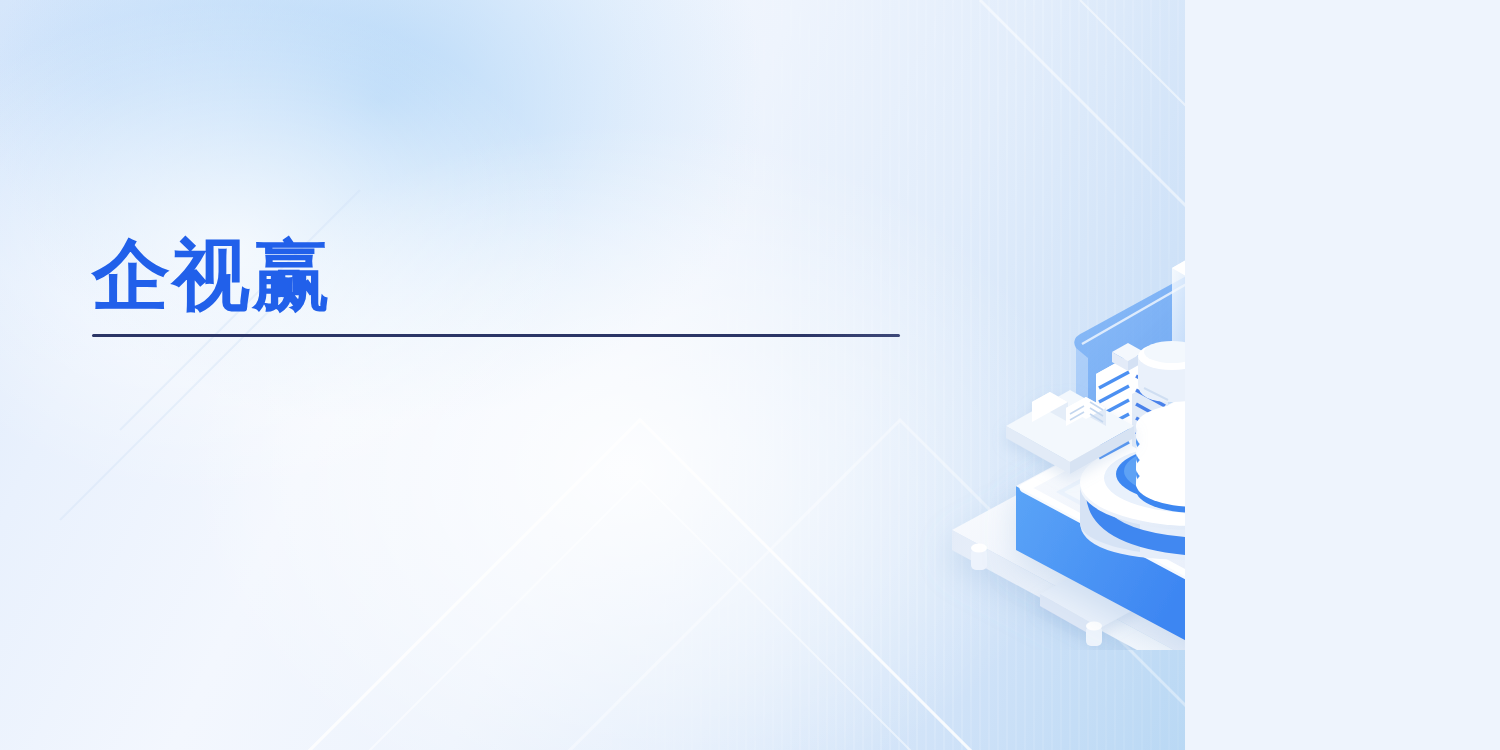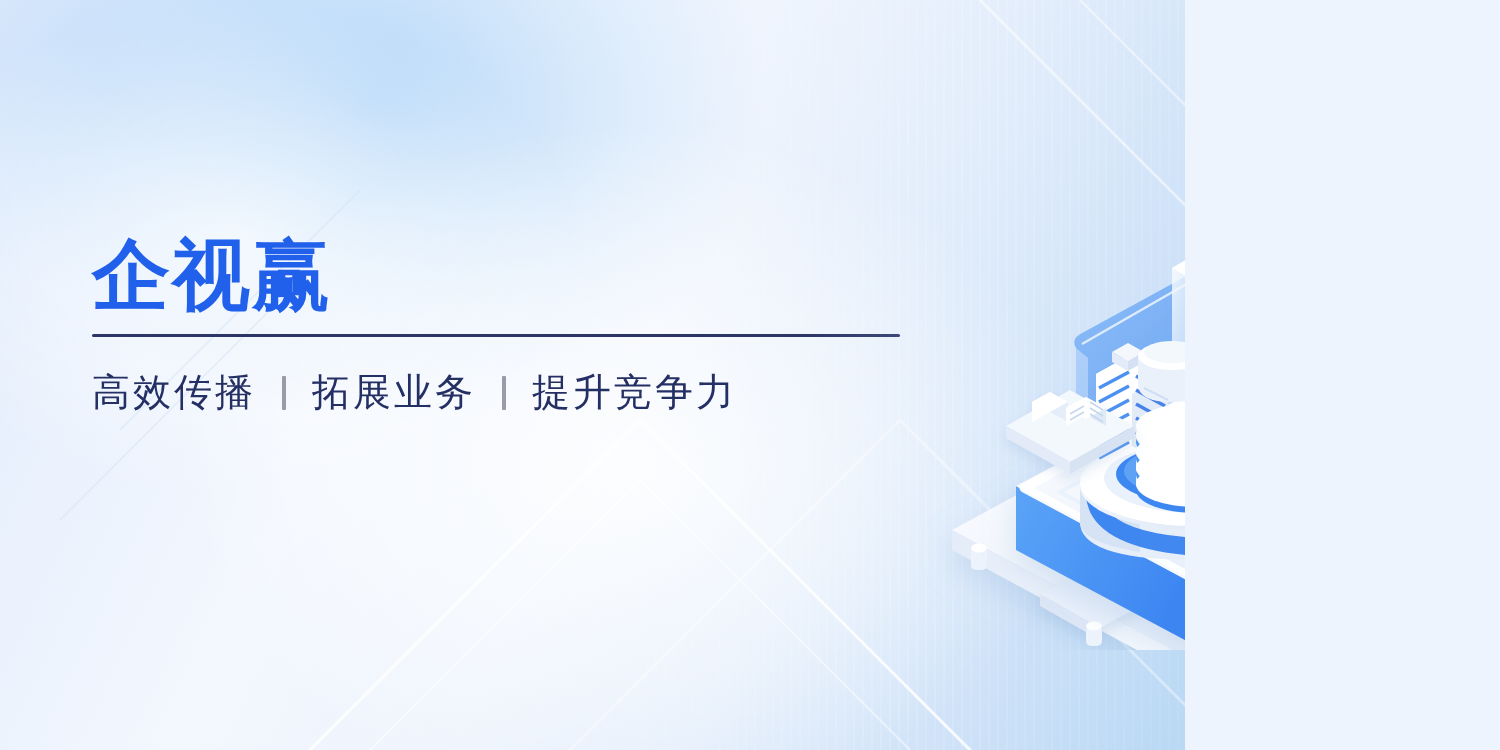--- a/index.html
+++ b/index.html
@@ -150,27 +150,20 @@
     </svg>
   </div>
 
   <div class="content">
 
     <div class="brand-title">企视赢</div>
 
 
     <div class="rule"></div>
 
-    <div class="tagline">
-      <span>高效传播</span>
-      <span class="sep"></span>
-      <span>拓展业务</span>
-      <span class="sep"></span>
-      <span>提升竞争力</span>
-    </div>
   </div>
 
   <div class="illustration">
     <svg viewBox="0 0 600 420" xmlns="http://www.w3.org/2000/svg">
       <defs>
         <linearGradient id="gWhiteTop" x1="0" y1="0" x2="0.6" y2="1">
           <stop offset="0%" stop-color="#ffffff"></stop>
           <stop offset="100%" stop-color="#e7eefa"></stop>
         </linearGradient>
         <linearGradient id="gWhiteSideL" x1="0" y1="0" x2="1" y2="0.4">

